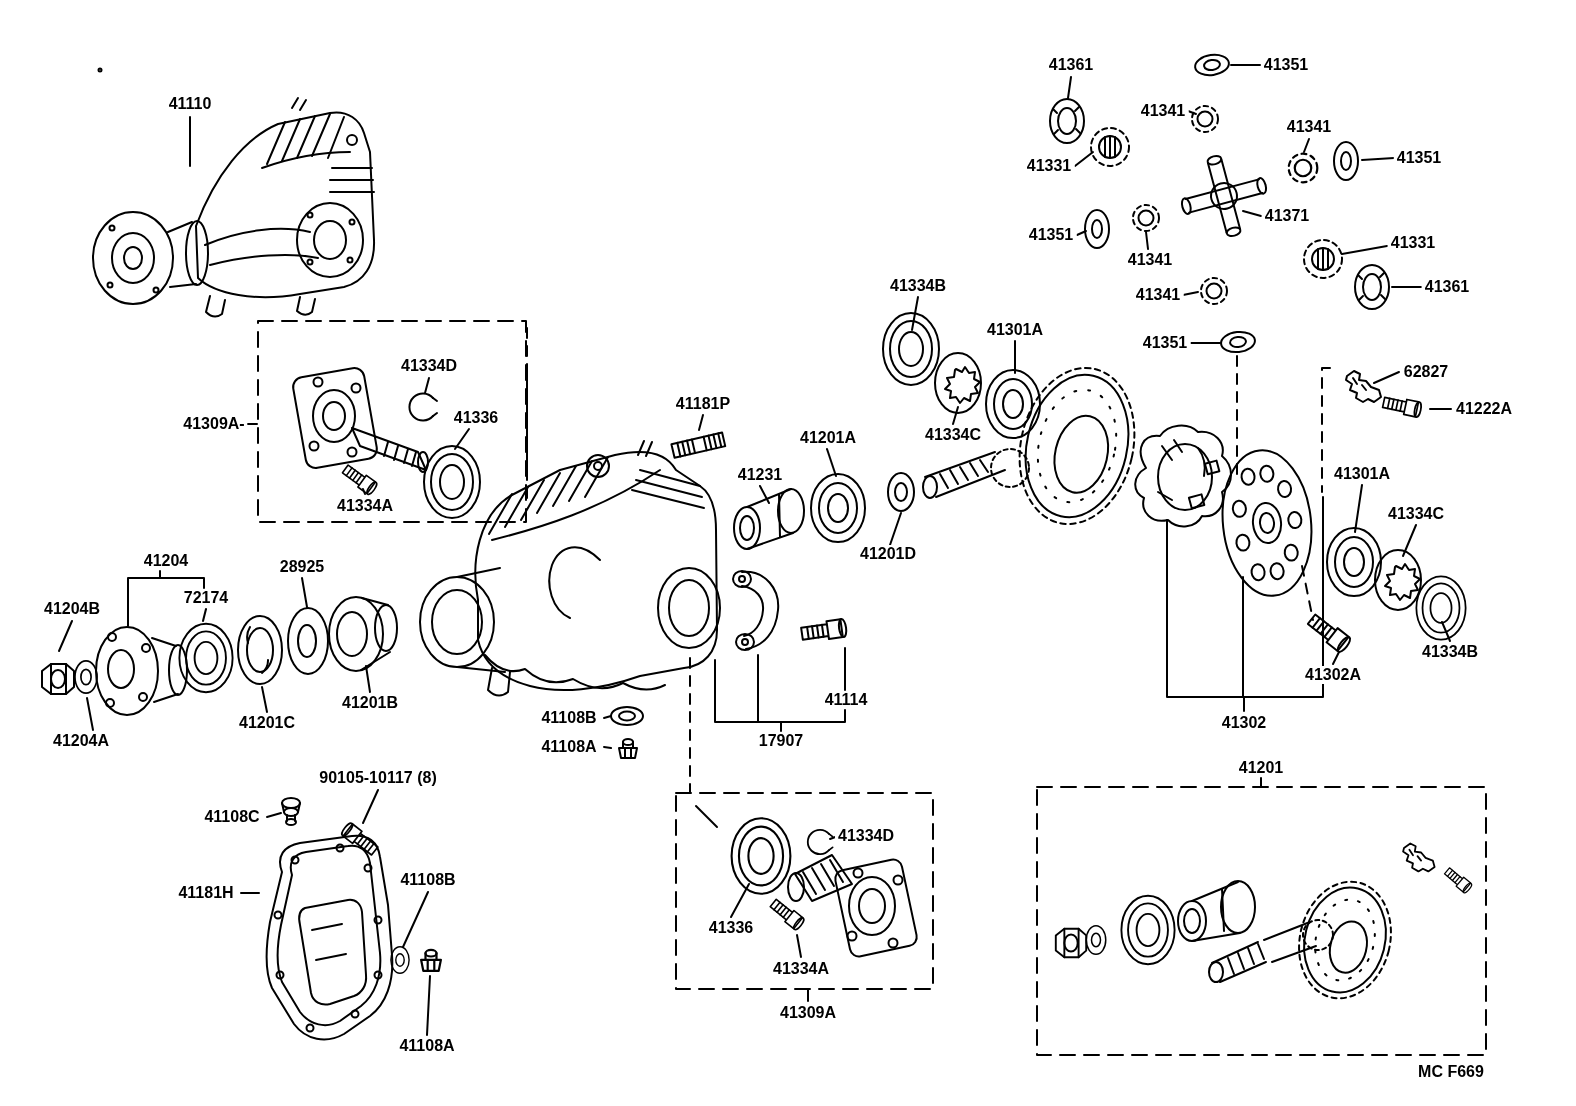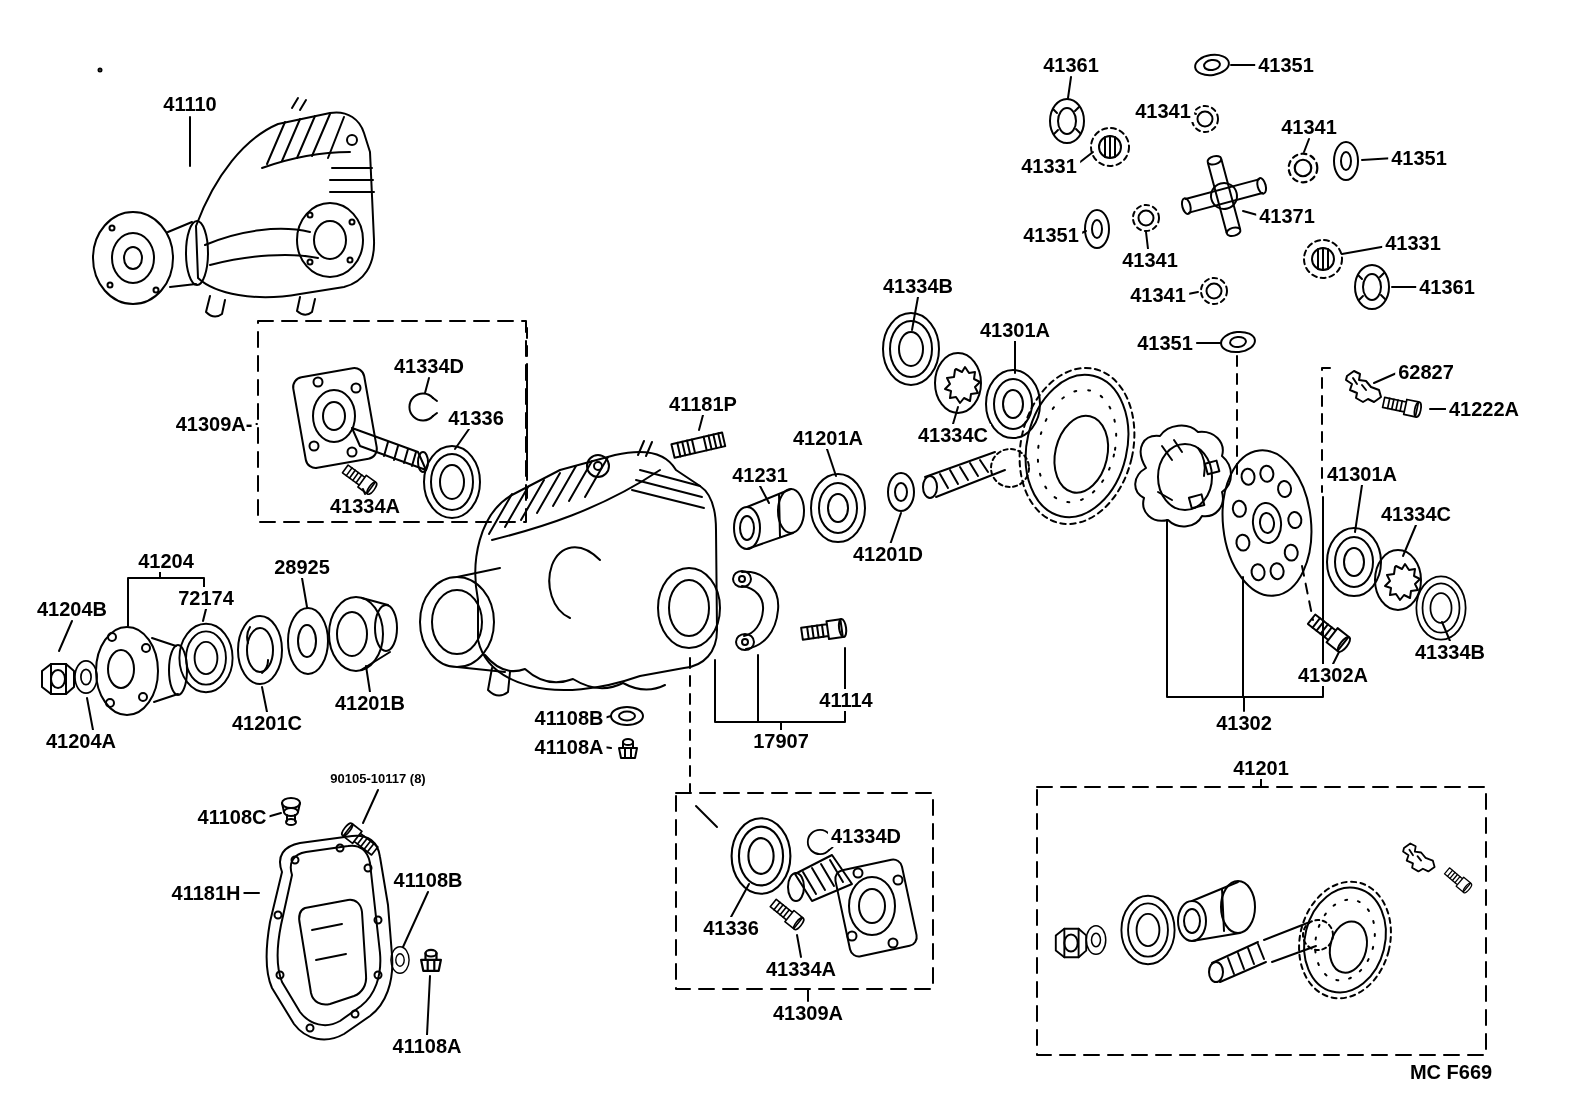--- a/index.html
+++ b/index.html
@@ -2,23 +2,23 @@
 <html><head>
 <meta charset="utf-8">
 <style>
   html,body{margin:0;padding:0;background:#fff}
   .stage{position:relative;width:1576px;height:1106px;background:#fff;overflow:hidden;
          font-family:"Liberation Sans",sans-serif}
   .stage svg{position:absolute;left:0;top:0}
   svg .ln, svg path, svg ellipse, svg circle, svg rect, svg line{
     fill:none;stroke:#000;stroke-width:2;stroke-linecap:round;stroke-linejoin:round}
   .lbl{position:absolute;transform:translate(-50%,-50%);
-       font-weight:bold;font-size:20px;line-height:1;color:#000;
+       font-weight:bold;font-size:16px;line-height:1;color:#000;
        background:#fff;padding:1px 3px;white-space:nowrap}
-  .lbl.sm{font-size:13px}
+  .lbl.sm{font-size:16px}
 </style>
 </head>
 <body>
 
 <div class="stage">
 
 <svg width="1576" height="1106" viewBox="0 0 1576 1106">
   <defs>
     <g id="washer2">
           <ellipse rx="13" ry="19"></ellipse>

